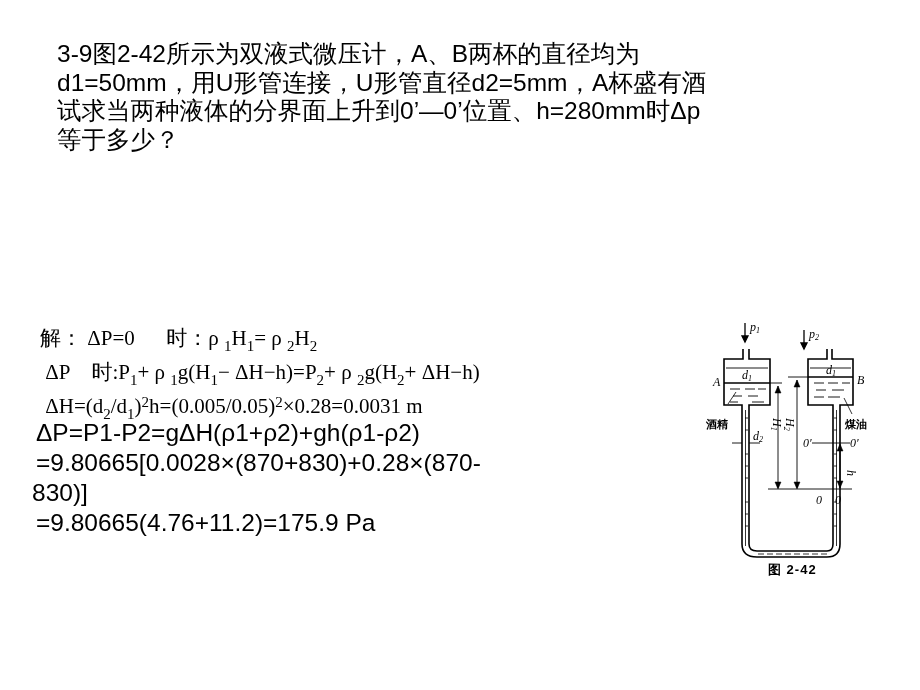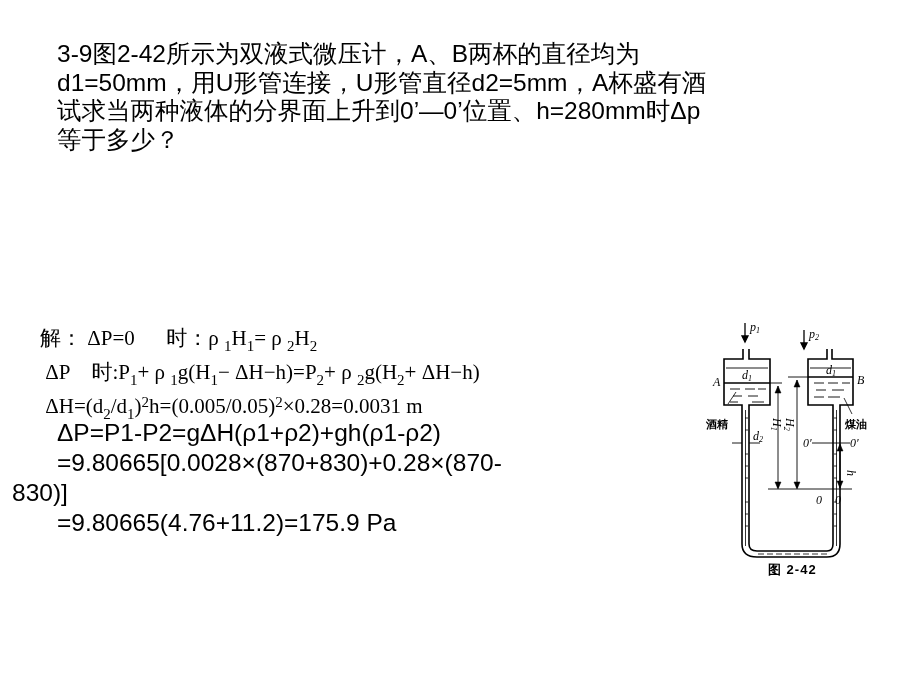--- a/index.html
+++ b/index.html
@@ -9,22 +9,22 @@
 
   #problem { position:absolute; left:57px; top:40px; width:840px; font-size:24.5px; line-height:28.5px; }
   #problem .ln { display:block; white-space:nowrap; }
 
   #solution-serif { position:absolute; left:40px; top:306px; font-size:21px; line-height:34px;margin-top:15px; }
   #solution-serif .ln { display:block; white-space:nowrap; }
   #solution-serif sub { font-size:15px; vertical-align:-6px; line-height:0; }
   #solution-serif sup { font-size:15px; vertical-align:6px; line-height:0; }
 
   #solution-sans { position:absolute; left:0; top:418px; width:700px; font-size:24.5px; line-height:30px; }
-  #solution-sans .ln { display:block; white-space:nowrap; padding-left:57px; }
-  #solution-sans .ln.wrap { padding-left:12px; }
+  #solution-sans .ln { display:block; white-space:nowrap; padding-left:36px; }
+  #solution-sans .ln.wrap { padding-left:32px; }
 
   #figure { position:absolute; left:700px; top:318px; width:200px; height:270px; }
   #figure svg { width:200px; height:270px; display:block; }
   .fig-caption { position:absolute; left:68px; top:243px; font-family:Liberation Sans, sans-serif; font-size:13px; font-weight:bold; letter-spacing:1px; }
 </style>
 </head>
 <body>
 
 <div id="problem" class="sans">
   <span class="ln">3-9图2-42所示为双液式微压计，A、B两杯的直径均为</span>

